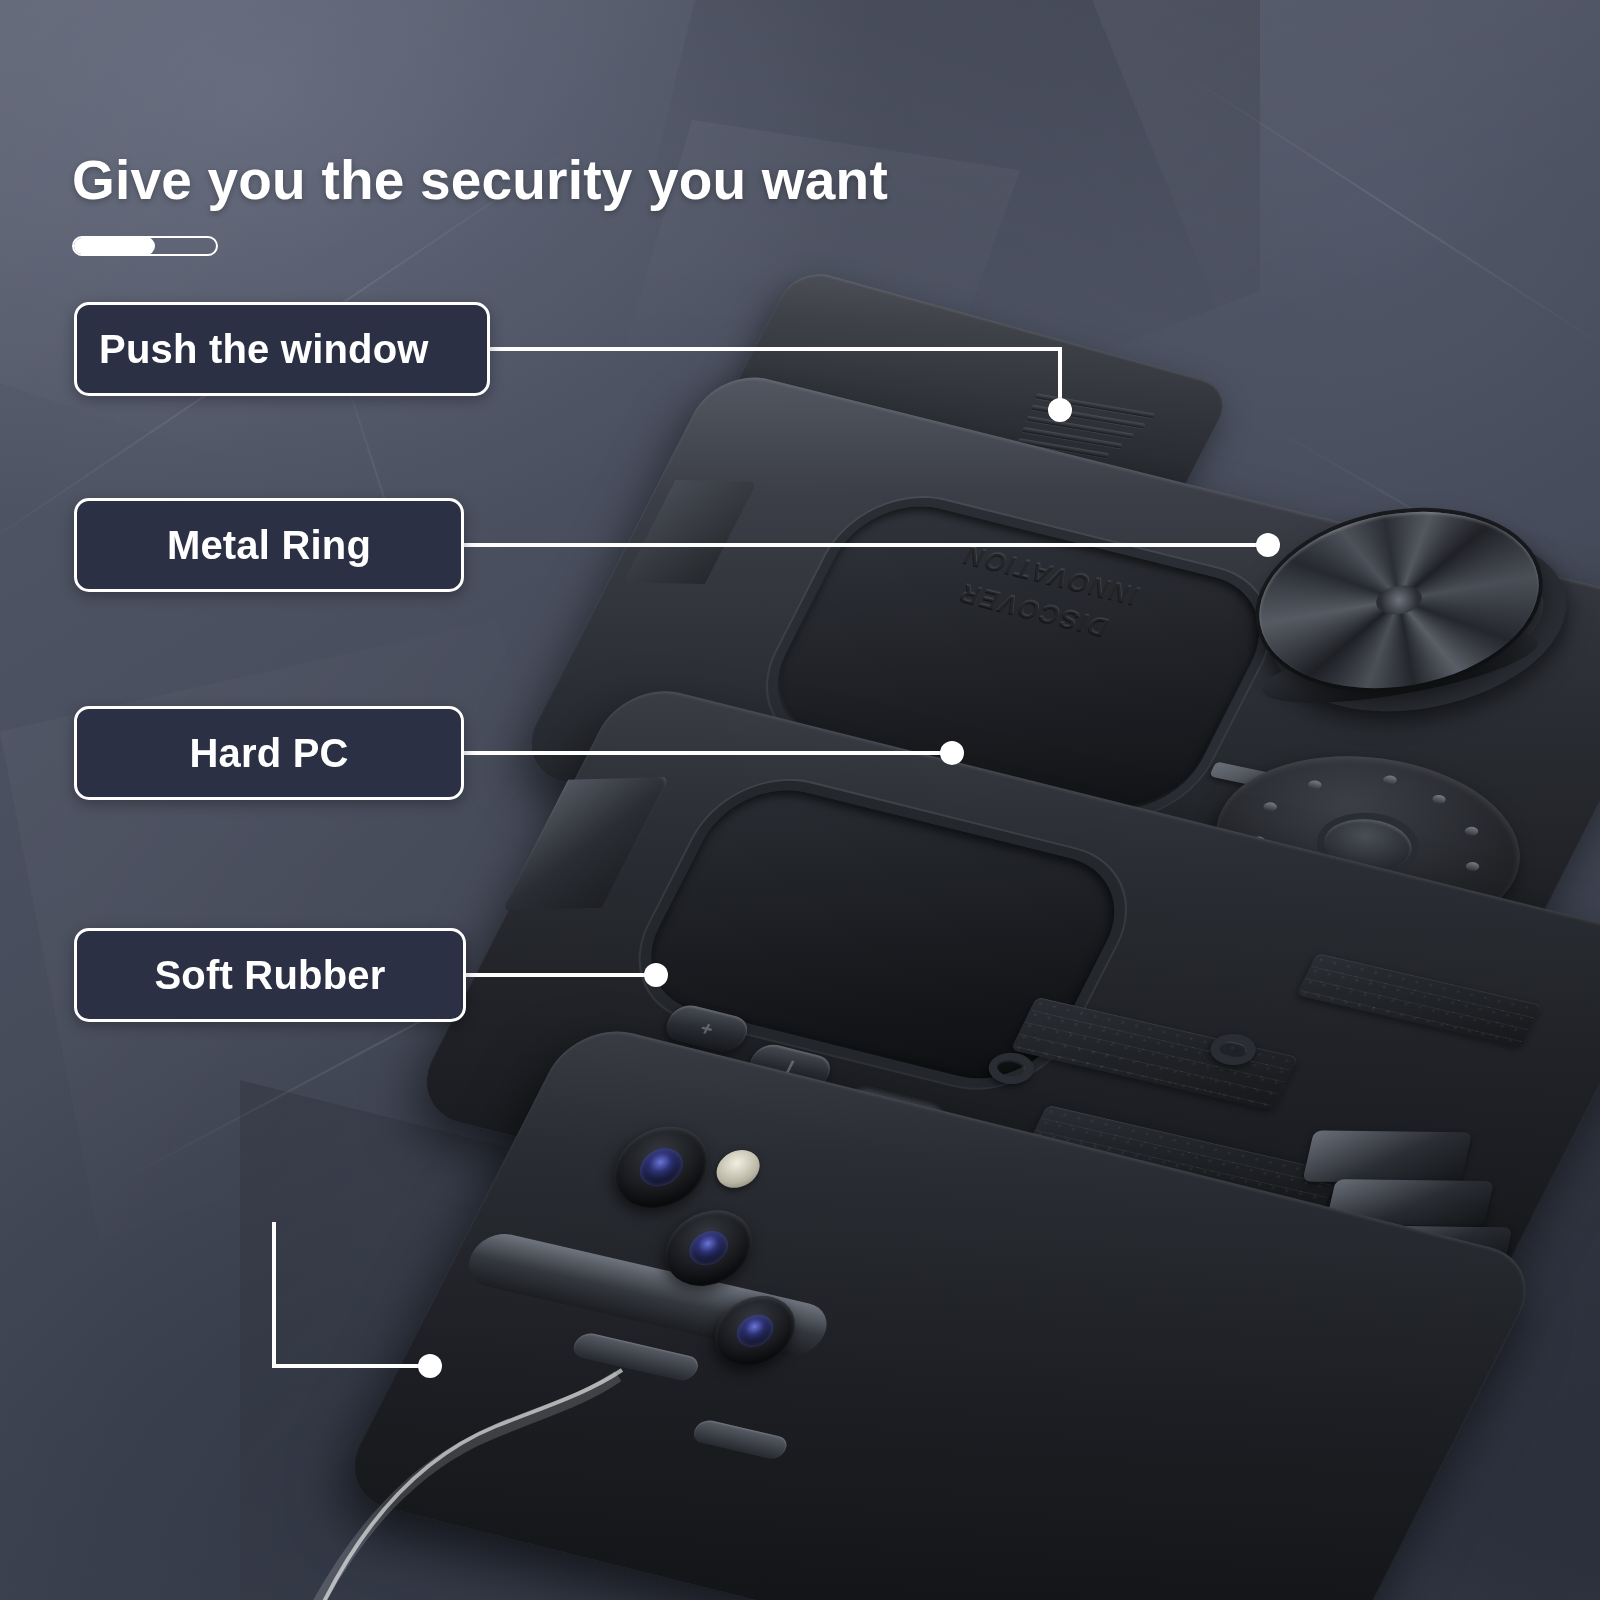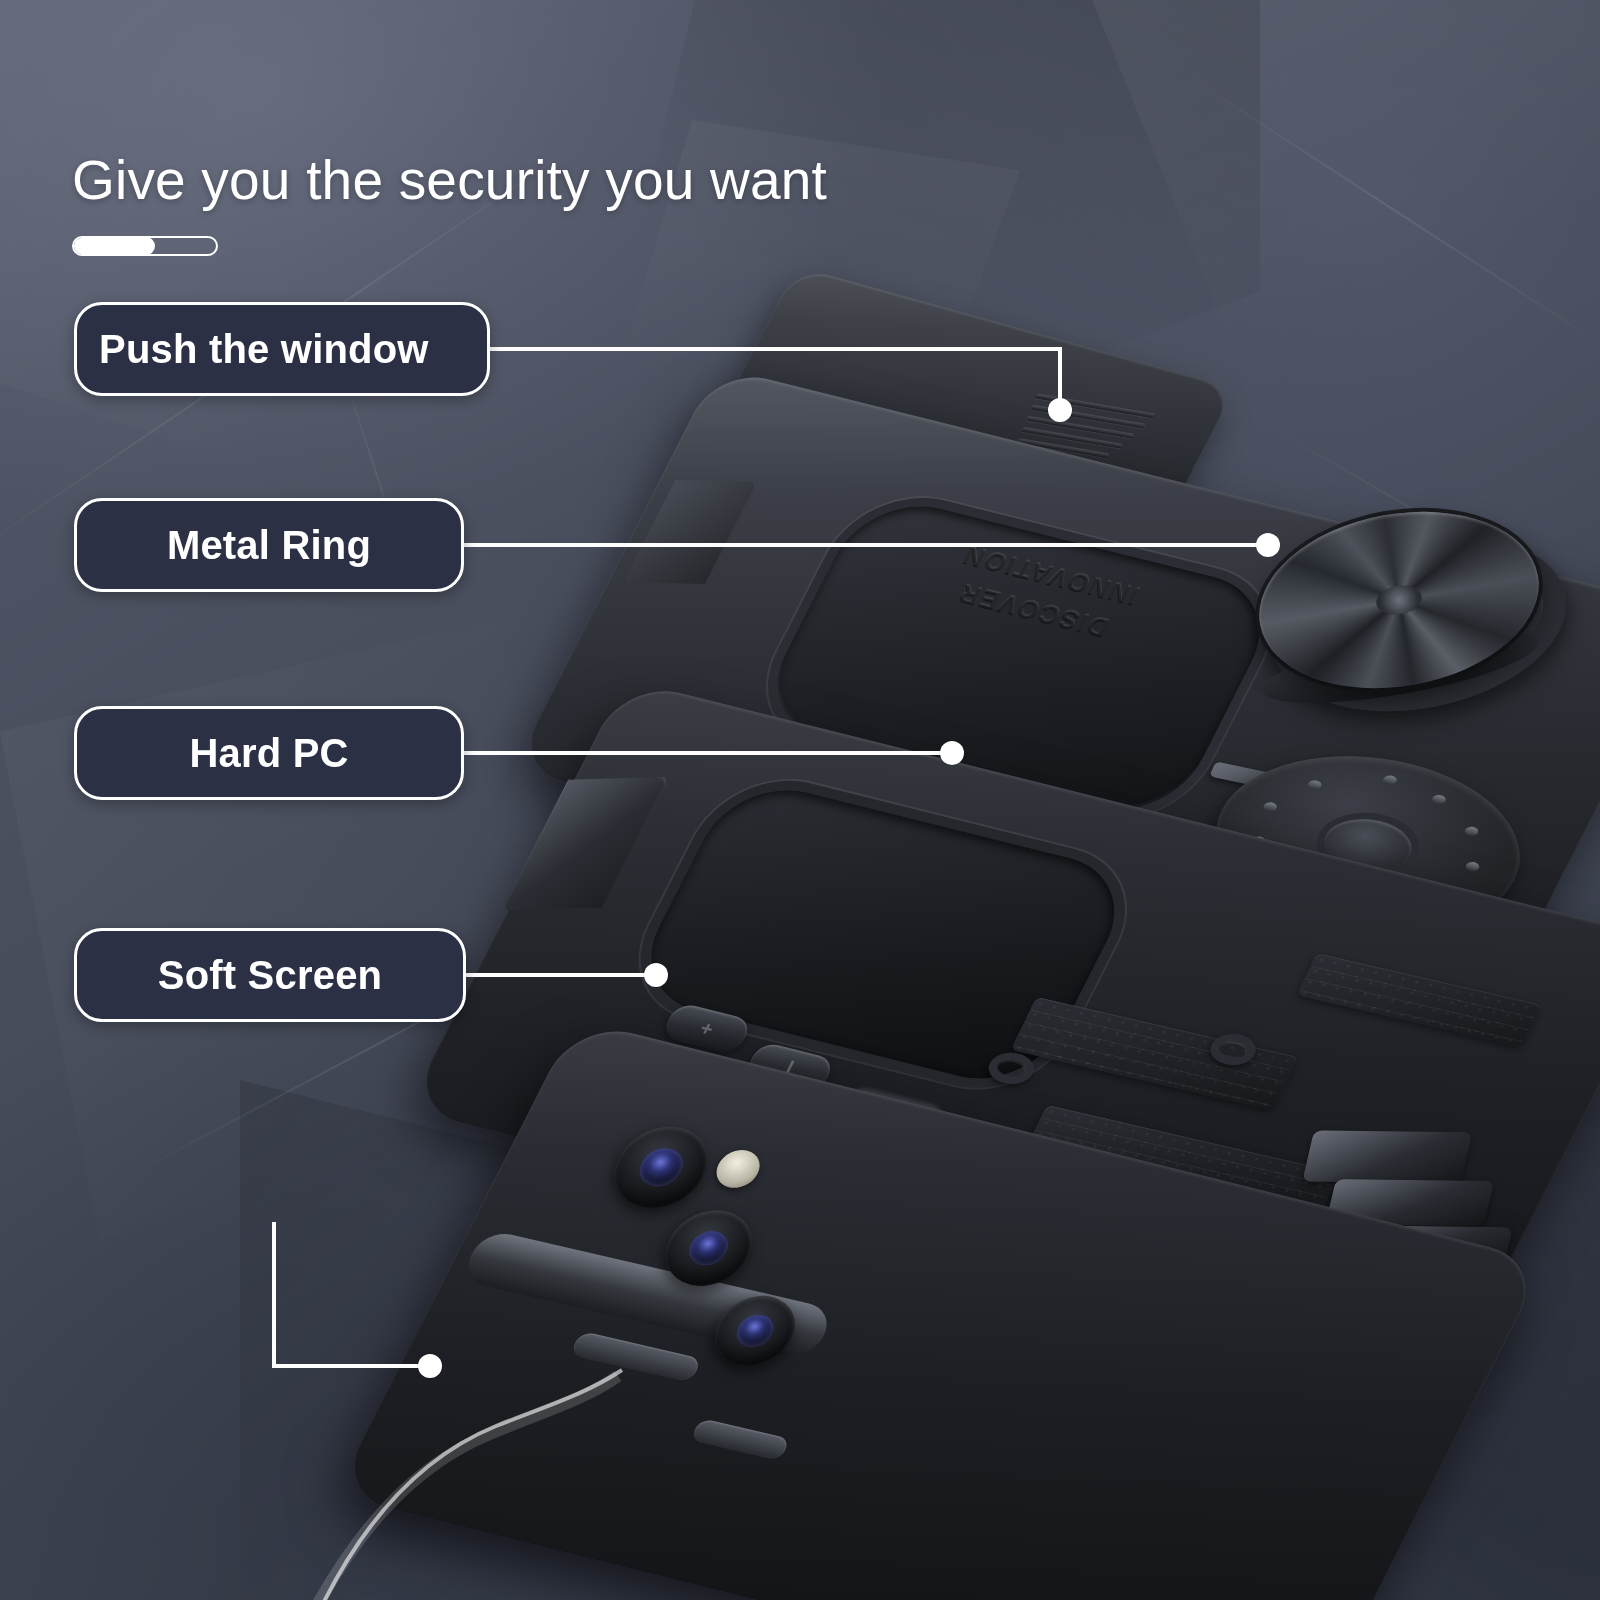--- a/index.html
+++ b/index.html
@@ -278,40 +278,40 @@
   .conn { position:absolute; pointer-events:none; }
   .cline { position:absolute; background:#ffffff; }
   .cdot {
     position:absolute; width:24px; height:24px; border-radius:50%;
     background:#ffffff; box-shadow:0 0 0 1px rgba(0,0,0,.06);
   }
 
   
   .headline {
     position:absolute; left:72px; top:148px;
-    font-size:55px; font-weight:400; color:#ffffff;
+    font-size:55px; font-weight:700; color:#ffffff;
     letter-spacing:.2px; white-space:nowrap;
     font-family:"Liberation Sans", sans-serif;
     text-shadow:0 2px 6px rgba(0,0,0,.28);
   }
   .divider {
     position:absolute; left:72px; top:236px;
     width:146px; height:20px; border-radius:10px;
     border:2px solid #ffffff; overflow:hidden;
   }
   .divider-fill {
     position:absolute; left:-1px; top:-1px; bottom:-1px; width:58%;
     border-radius:10px; background:#ffffff;
   }
 
   .tagbox {
     position:absolute;
     background:#2b3044;
     border:3px solid #ffffff;
-    border-radius:28px;
+    border-radius:15px;
     color:#ffffff;
     display:flex; align-items:center;
     box-shadow:0 4px 14px rgba(0,0,0,.30);
     font-weight:700;
     letter-spacing:.2px;
     white-space:nowrap;
   }
   .tagbox.t1 { left:74px; top:302px; width:416px; height:94px; font-size:40px; padding-left:22px; }
   .tagbox.t2 { left:74px; top:498px; width:390px; height:94px; font-size:40px; justify-content:center; }
   .tagbox.t3 { left:74px; top:706px; width:390px; height:94px; font-size:40px; justify-content:center; }
@@ -451,16 +451,16 @@
   </div>
 
   <div class="headline">Give you the security you want</div>
   <div class="divider">
     <div class="divider-fill" style="width: 58%;"></div>
   </div>
 
   <div class="tagbox t1">Push the window</div>
   <div class="tagbox t3">Hard PC</div>
   <div class="tagbox t2">Metal Ring</div>
-  <div class="tagbox t4">Soft Screen</div>
+  <div class="tagbox t4">Soft Rubber</div>
 
 
 </div>
 
 </body></html>

